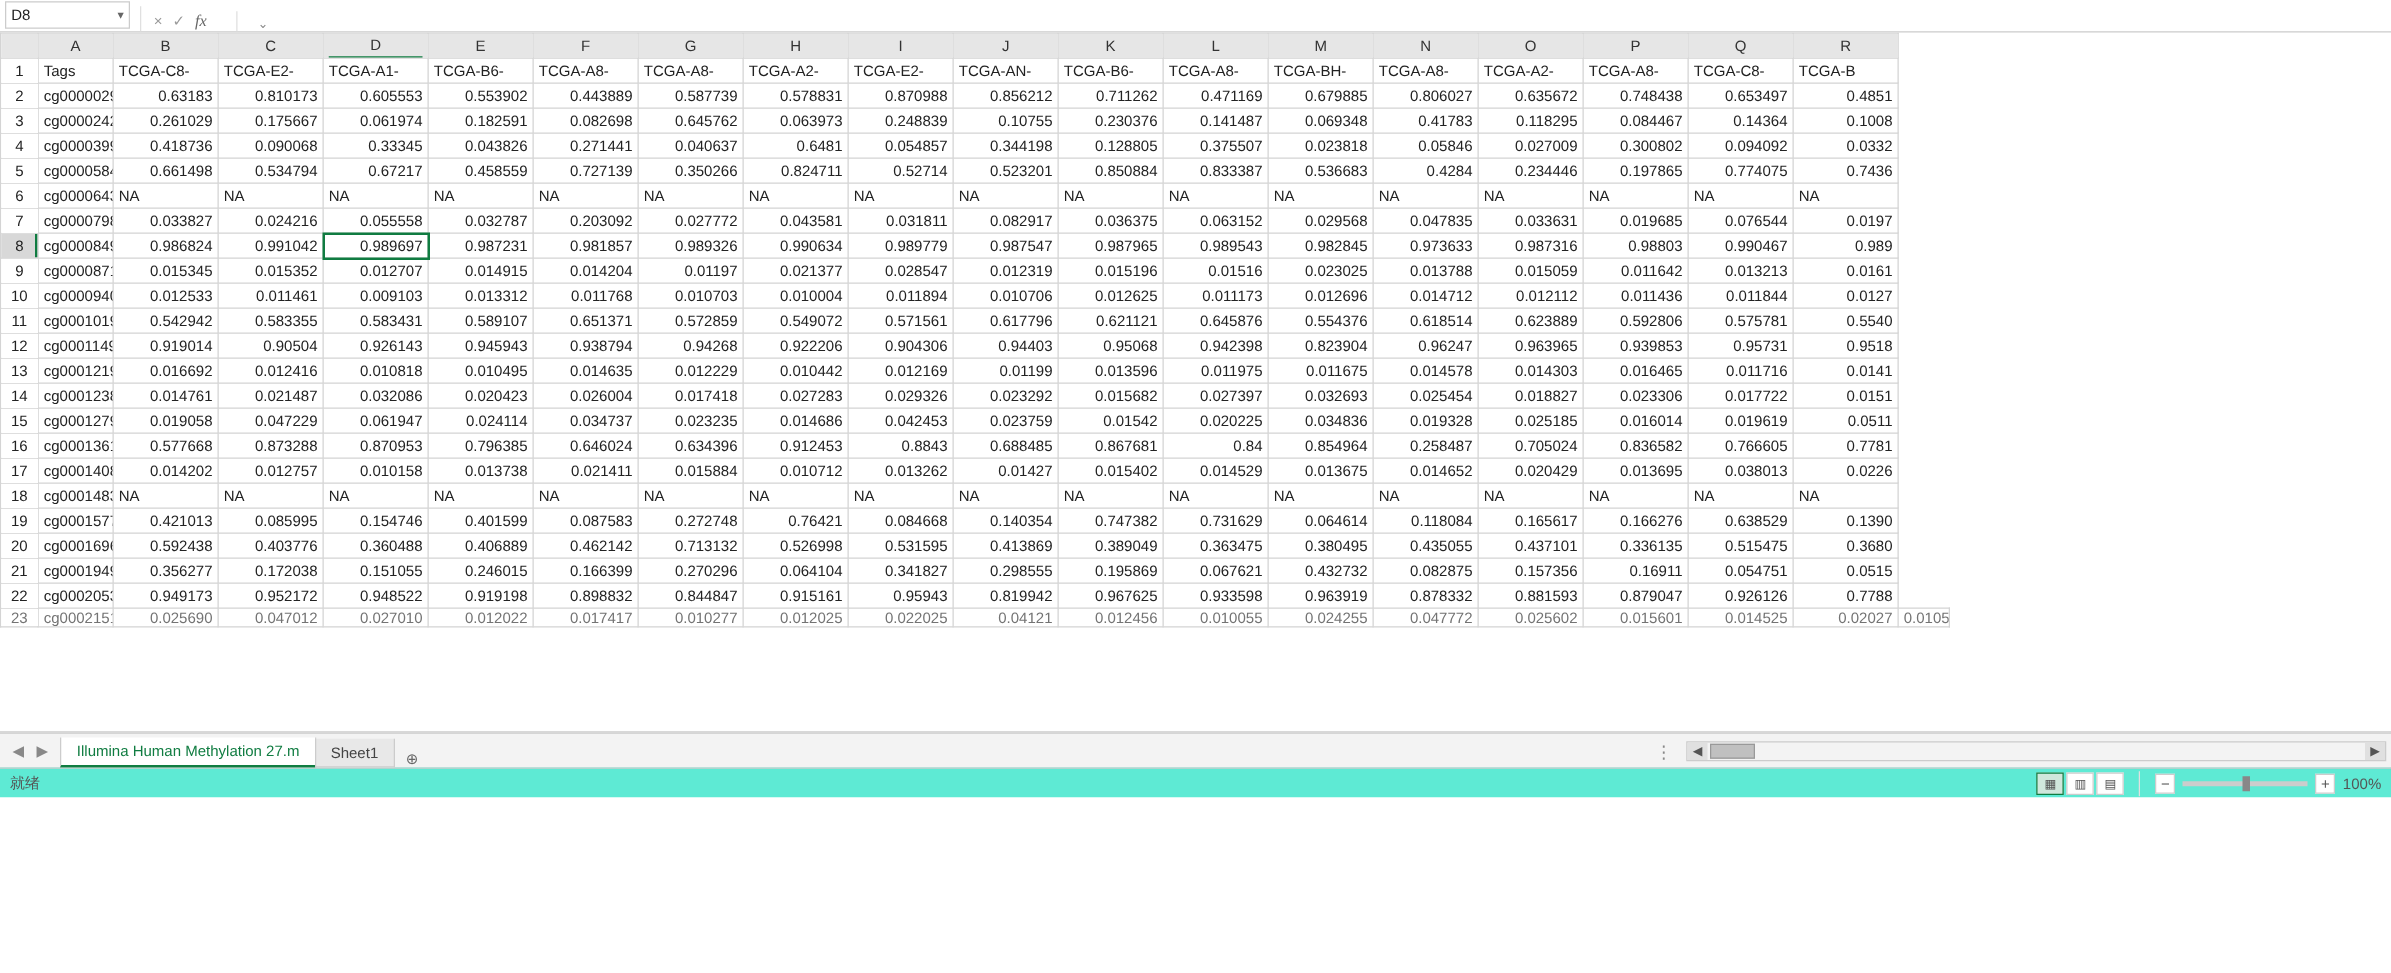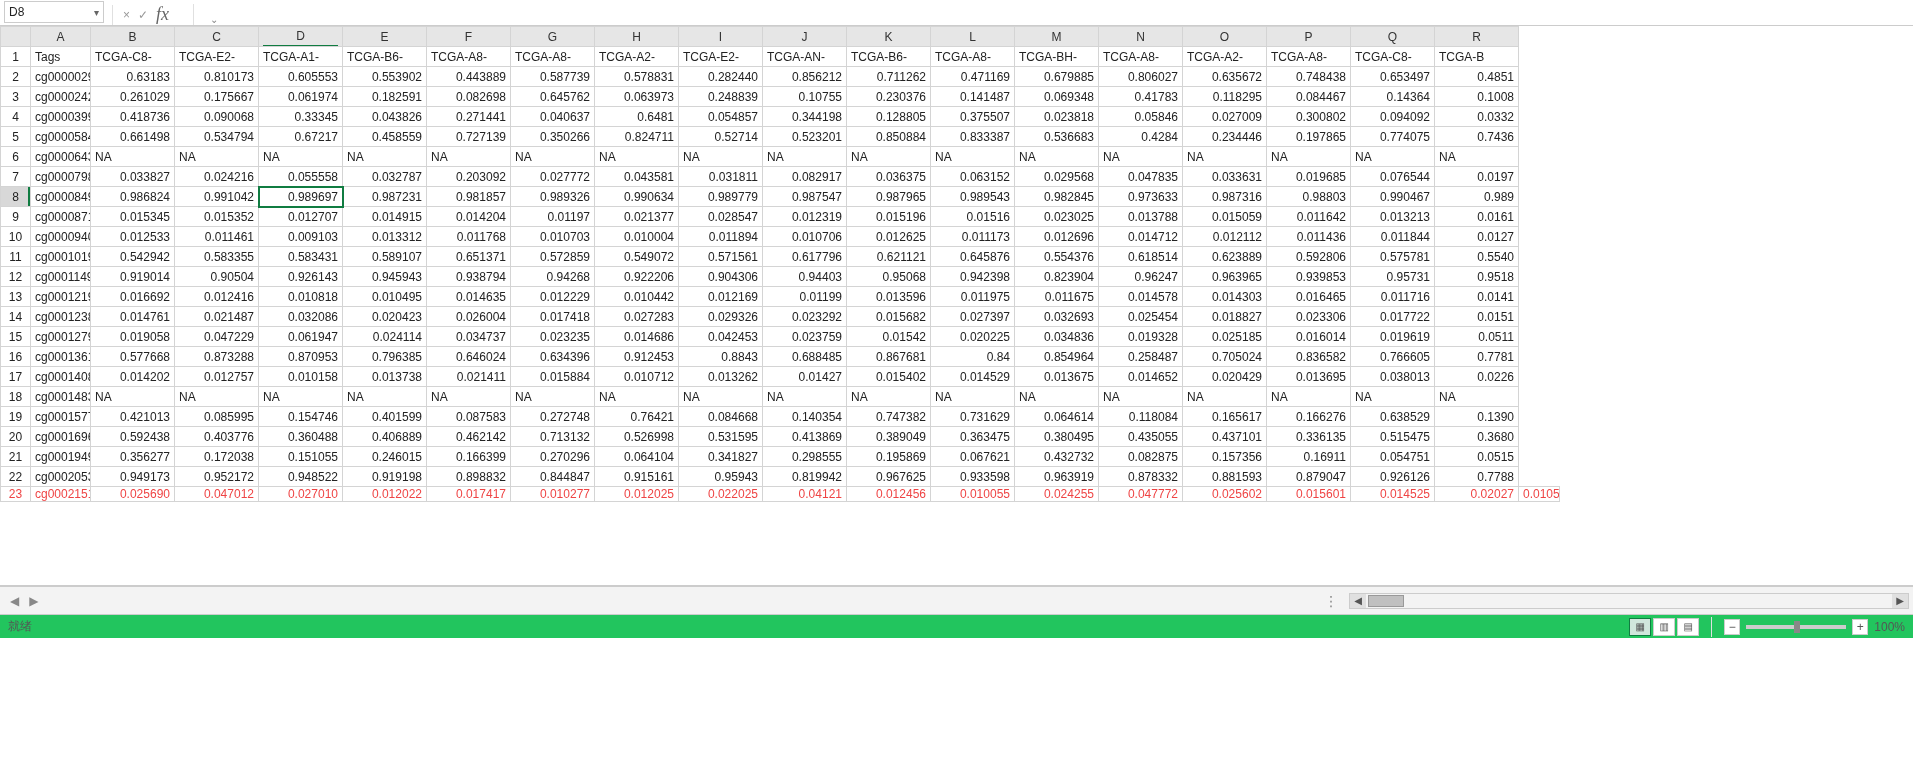--- a/index.html
+++ b/index.html
@@ -3,34 +3,34 @@
 <meta charset="utf-8">
 <style>
   * { box-sizing: border-box; margin: 0; padding: 0; }
   body { font-family: "Segoe UI", Tahoma, Arial, sans-serif; font-size: 12px; color: #222; background: #fff; user-select: none; }
   .formula-bar { display: flex; align-items: flex-end; height: 26px; border-bottom: 1px solid #ccc; background: #fff; }
   .name-box { width: 100px; height: 22px; border: 1px solid #ccc; margin: 2px 4px; display: flex; align-items: center; justify-content: space-between; padding: 0 4px; background: #fff; }
   .name-box span.caret { font-size: 10px; color: #666; }
   .divider-v { width: 1px; height: 20px; background: #e0e0e0; margin: 0 4px; }
   .fx-icons { display: flex; align-items: center; gap: 8px; padding: 0 6px; color: #999; }
   .fx-icons .enabled { color: #666; }
-  .fx-symbol { font-style: italic; font-family: "Times New Roman", serif; font-size: 18px; color: #555; padding-right: 24px; border-right: 1px solid #e0e0e0; margin-right: 4px;}
+  .fx-symbol { font-style: italic; font-family: "Times New Roman", serif; font-size: 13px; color: #555; padding-right: 24px; border-right: 1px solid #e0e0e0; margin-right: 4px;}
   .formula-input { flex: 1; padding: 0 6px; height: 22px; display: flex; align-items: center; color: #222; }
   .formula-expand { width: 20px; text-align: center; color: #888; font-size: 10px; }
 
   .grid-wrap { position: relative; height: 560px; overflow: hidden; border-bottom: 1px solid #ccc; }
   table.grid { border-collapse: collapse; table-layout: fixed; width: 1560px; }
   table.grid th, table.grid td { border: 1px solid #d4d4d4; height: 20px; padding: 0 4px; overflow: hidden; white-space: nowrap; font-weight: normal; background: #fff; }
   table.grid th { background: #e6e6e6; color: #333; text-align: center; }
   .corner { position: sticky; left: 0; top: 0; z-index: 3; background: #e6e6e6; width: 30px; }
   .rowhdr { background: #e6e6e6; text-align: center; width: 30px; position: sticky; left: 0; z-index: 1; }
   .colhdr { position: sticky; top: 0; z-index: 2; }
   td.num { text-align: right; }
   td.txt { text-align: left; }
-  tr.partial td { color: #ef4444; }
+  tr.partial td { color: #737373; }
   td.active-cell { outline: 2px solid #107c41; outline-offset: -1px; }
   th.sel-col, td.rowhdr.sel-row { background: #d8d8d8; }
   th.sel-col::after { content:""; display:block; height:2px; background:#107c41; position:relative; top:2px; }
   .rowhdr.sel-row { position: relative; }
   .rowhdr.sel-row::after { content:""; position:absolute; right:0; top:0; bottom:0; width:2px; background:#107c41; }
 
   .col-A { width: 60px; }
   .col-data { width: 84px; }
 
   .sheet-tabs-bar { display:flex; align-items:center; border-top:1px solid #ccc; height: 28px; background:#f3f3f3; }
@@ -39,21 +39,21 @@
   .tabs { display:flex; align-items:flex-end; height:100%; }
   .tab { padding: 4px 12px; border:1px solid #ccc; border-top:none; background:#e8e8e8; margin-right:-1px; cursor:default; color:#444; }
   .tab.active { background:#fff; color:#107c41; border-bottom:2px solid #107c41; }
   .tab-add { padding: 0 10px; color:#666; }
   .tabs-right-gap { flex:1; }
   .hscroll-track { width: 560px; height:16px; border:1px solid #ccc; background:#f3f3f3; position:relative; margin:0 4px; display:flex; align-items:center; }
   .hscroll-arrow { width:16px; height:14px; background:#e0e0e0; display:flex; align-items:center; justify-content:center; font-size:10px; color:#555; }
   .hscroll-thumb { position:absolute; left:18px; width:36px; height:12px; background:#c0c0c0; border:1px solid #999; }
   .scroll-dots { color:#888; padding:0 6px; font-size:14px; letter-spacing:1px; }
 
-  .status-bar { display:flex; align-items:center; height:24px; background:#22c55e; border-top:1px solid #ccc; font-size:12px; color:#555; padding:0 8px; gap:8px; }
+  .status-bar { display:flex; align-items:center; height:24px; background:#5eead4; border-top:1px solid #ccc; font-size:12px; color:#555; padding:0 8px; gap:8px; }
   .status-left { flex:0 0 auto; }
   .status-spacer { flex:1; }
   .view-btns { display:flex; gap:2px; }
   .view-btn { width:22px; height:18px; border:1px solid #ccc; background:#fff; display:flex; align-items:center; justify-content:center; font-size:10px; color:#555;}
   .view-btn.active { background:#d0e7dc; border-color:#107c41; }
   .zoom { display:flex; align-items:center; gap:6px; }
   .zoom-track { width:100px; height:4px; background:#ccc; position:relative; }
   .zoom-thumb { position:absolute; left:48px; top:-4px; width:6px; height:12px; background:#888; }
   .zoom-btn { width:16px; height:16px; border:1px solid #ccc; background:#fff; display:flex; align-items:center; justify-content:center; }
 </style>
@@ -146,21 +146,21 @@
         <tr>
           <td class="rowhdr">2</td>
           <td class="txt">cg0000029</td>
           <td class="num">0.63183</td>
           <td class="num">0.810173</td>
           <td class="num">0.605553</td>
           <td class="num">0.553902</td>
           <td class="num">0.443889</td>
           <td class="num">0.587739</td>
           <td class="num">0.578831</td>
-          <td class="num">0.282440</td>
+          <td class="num">0.870988</td>
           <td class="num">0.856212</td>
           <td class="num">0.711262</td>
           <td class="num">0.471169</td>
           <td class="num">0.679885</td>
           <td class="num">0.806027</td>
           <td class="num">0.635672</td>
           <td class="num">0.748438</td>
           <td class="num">0.653497</td>
           <td class="num">0.4851</td>
         </tr>
@@ -608,20 +608,29 @@
         </tr>
       </tbody>
     </table>
 </div>
 
 <div class="sheet-tabs-bar">
   <div class="tab-scroll">
     <span>◀</span>
     <span>▶</span>
   </div>
+  <div class="tabs">
+    <div class="tab active">
+      <span>Illumina Human Methylation 27.m</span>
+    </div>
+    <div class="tab">
+      <span>Sheet1</span>
+    </div>
+    <div class="tab-add">⊕</div>
+  </div>
   <div class="tabs-right-gap"></div>
   <span class="scroll-dots">⋮</span>
   <div class="hscroll-track">
     <div class="hscroll-arrow">◀</div>
     <div class="hscroll-thumb"></div>
     <div class="hscroll-arrow" style="margin-left:auto">▶</div>
   </div>
 </div>
 
 <div class="status-bar">

